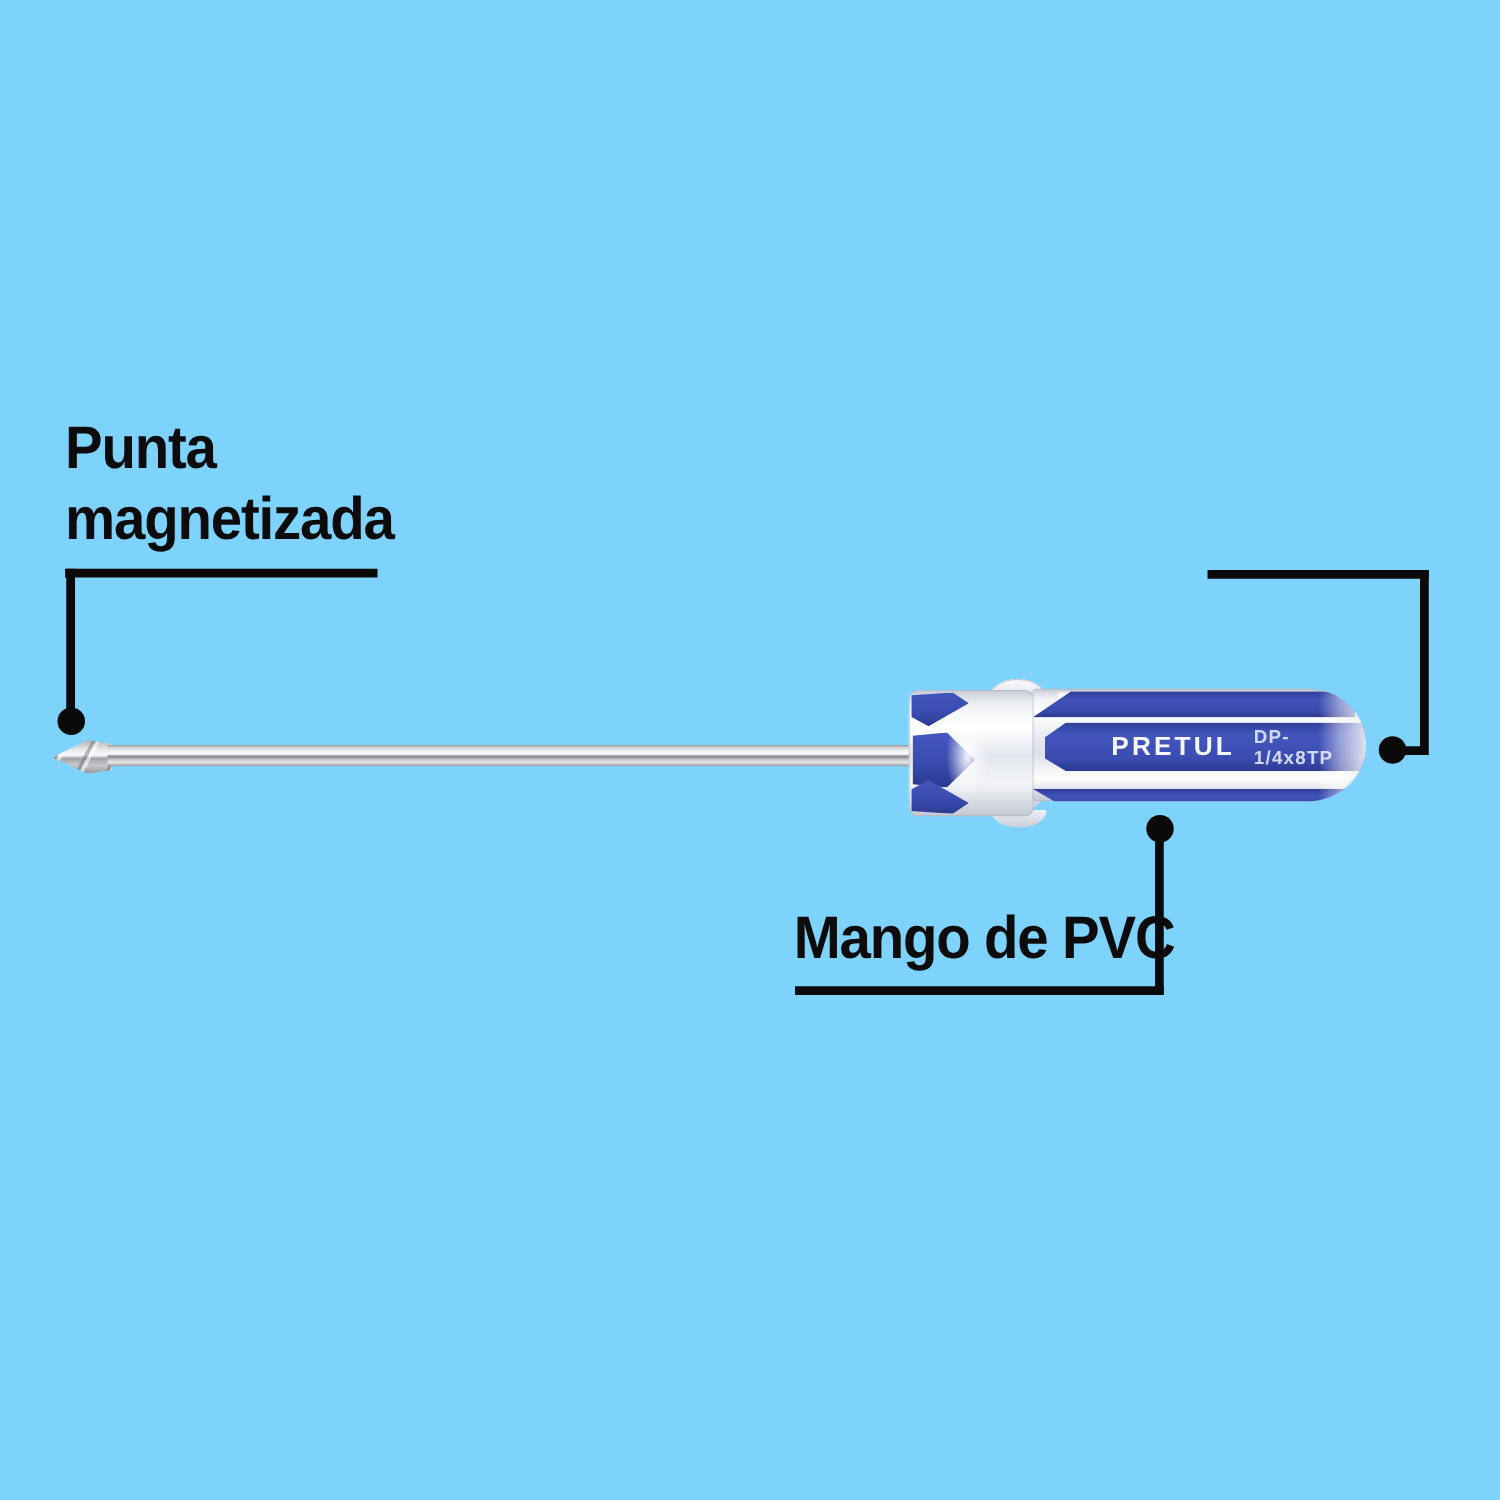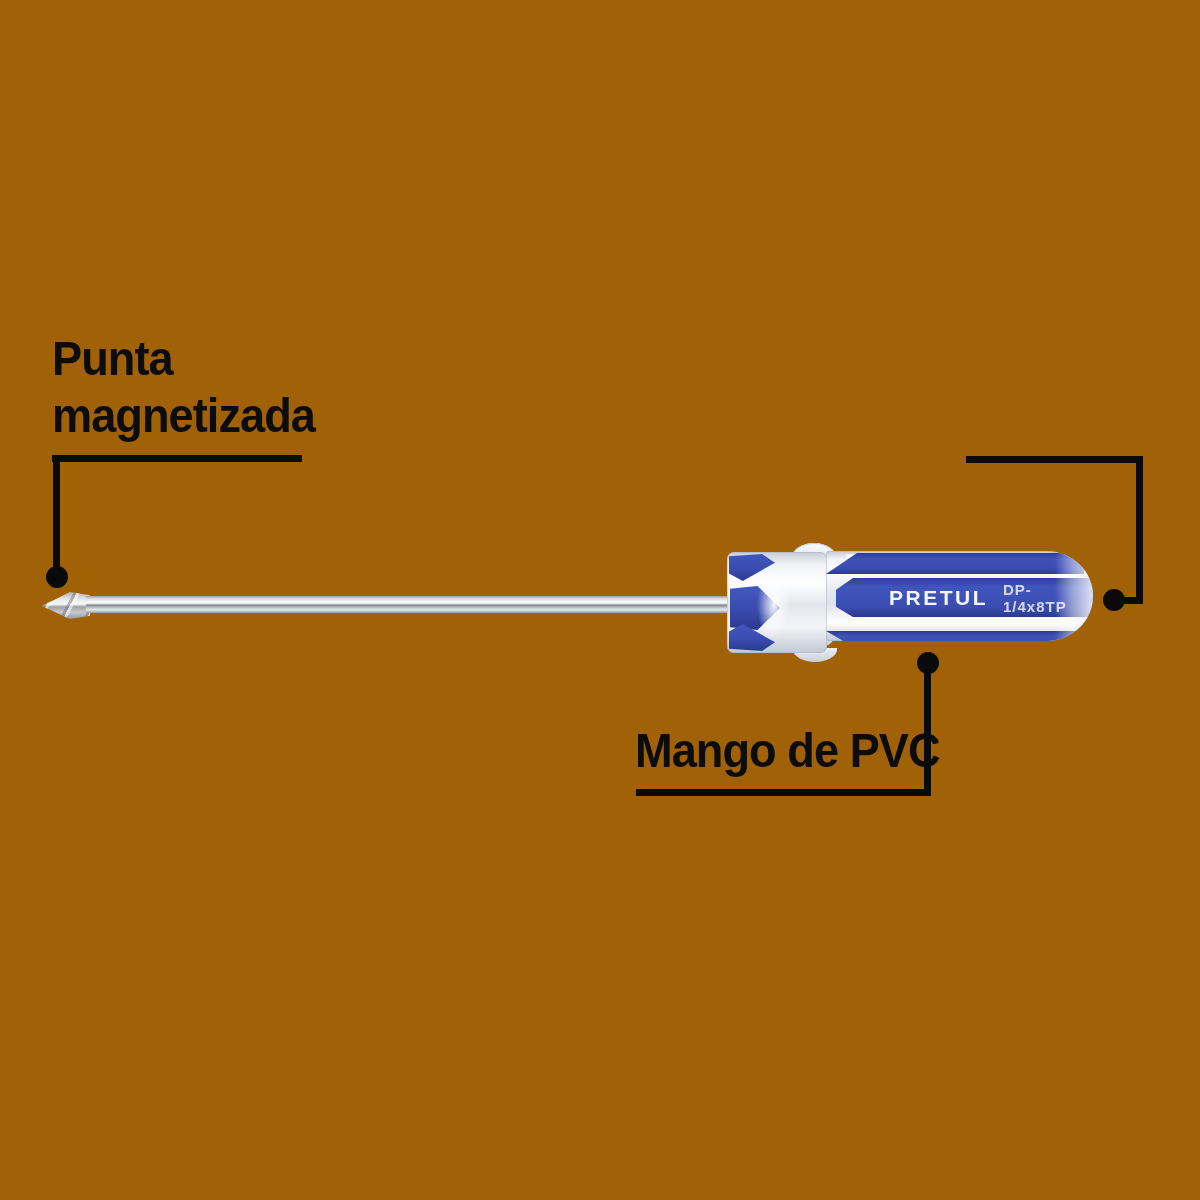--- a/index.html
+++ b/index.html
@@ -1,17 +1,17 @@
 <!DOCTYPE html>
 <html><head>
 <meta charset="utf-8">
 <style>
   html,body{margin:0;padding:0;background:#fff;}
   .stage{
-    position:relative;width:1200px;height:1200px;background:#a16207;
+    position:relative;width:1200px;height:1200px;background:#7dd3fc;
     overflow:hidden;font-family:"Liberation Sans","DejaVu Sans",sans-serif;
   }
   
   .lbl{
     position:absolute;color:#0c0c0c;font-size:48px;font-weight:700;
     letter-spacing:-1px;line-height:57px;white-space:nowrap;
   }
   .lbl>div{transform:scaleX(0.94);}
   .lbl-left>div{transform-origin:left top;}
   .lbl-right{text-align:right;}

